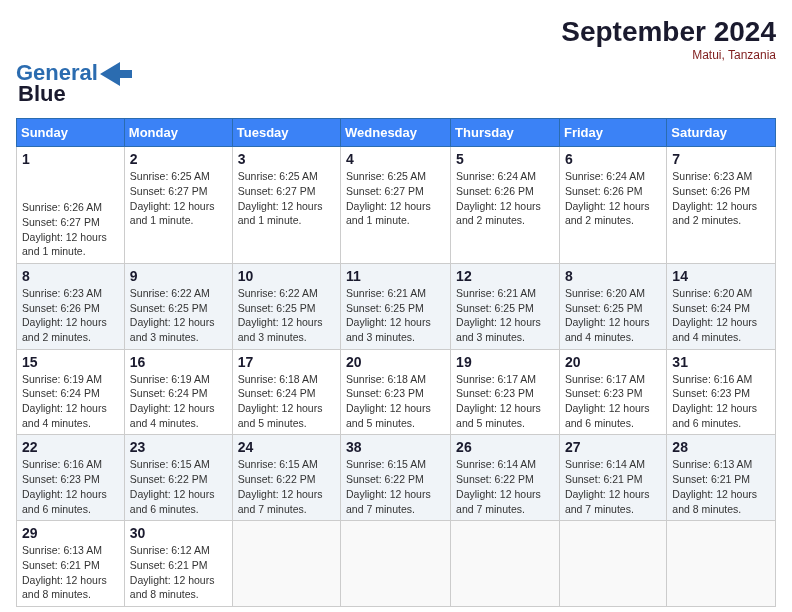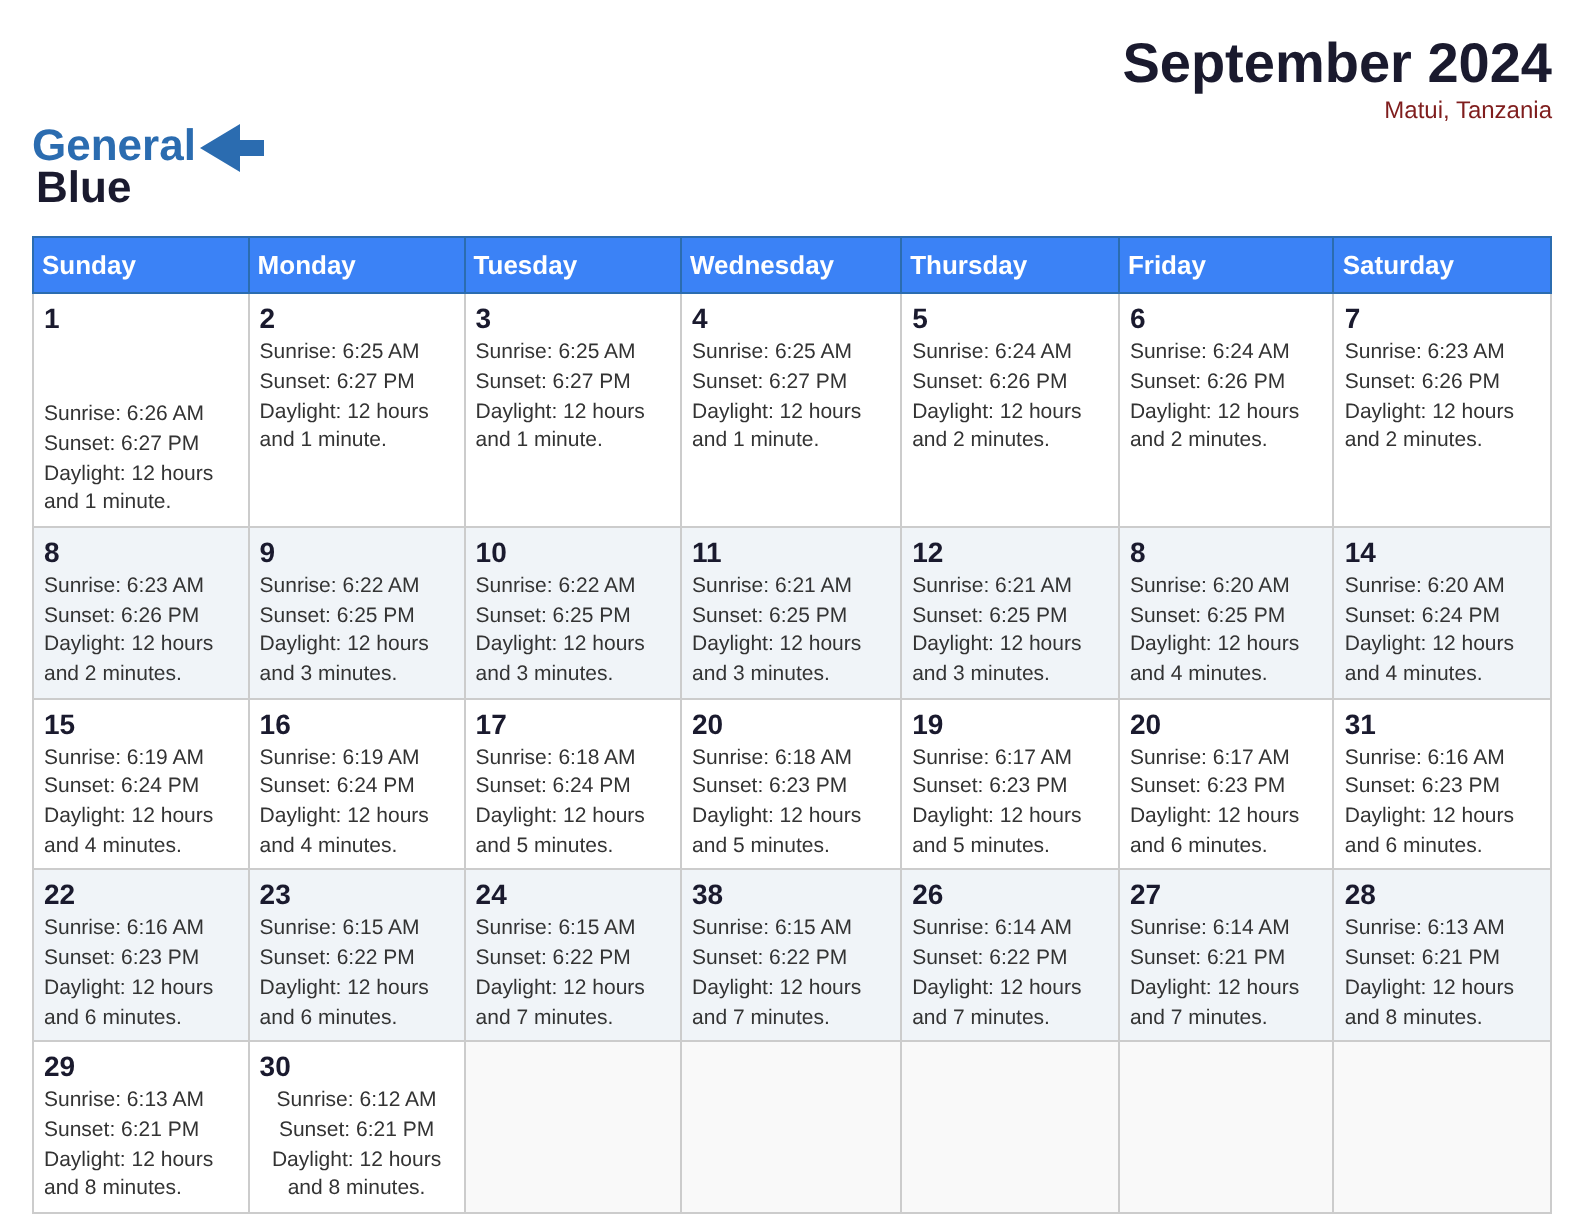--- a/index.html
+++ b/index.html
@@ -323,21 +323,21 @@
       <tr>
         <td>
           <span class="day-num">29</span>
           <div class="day-info" style="white-space: pre-wrap;">Sunrise: 6:13 AM
 Sunset: 6:21 PM
 Daylight: 12 hours
 and 8 minutes.</div>
         </td>
         <td>
           <span class="day-num">30</span>
-          <div class="day-info" style="white-space: pre-wrap; text-align: center;">Sunrise: 6:12 AM
+          <div class="day-info" style="white-space: pre-wrap;">Sunrise: 6:12 AM
 Sunset: 6:21 PM
 Daylight: 12 hours
 and 8 minutes.</div>
         </td>
         <td class="empty-cell"></td>
         <td class="empty-cell"></td>
         <td class="empty-cell"></td>
         <td class="empty-cell"></td>
         <td class="empty-cell"></td>
       </tr>

